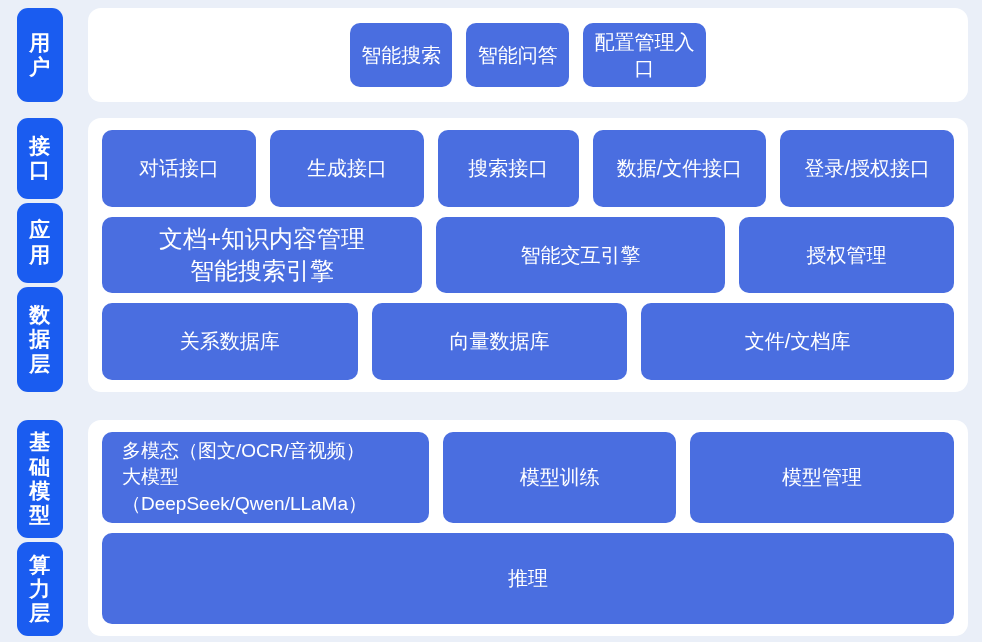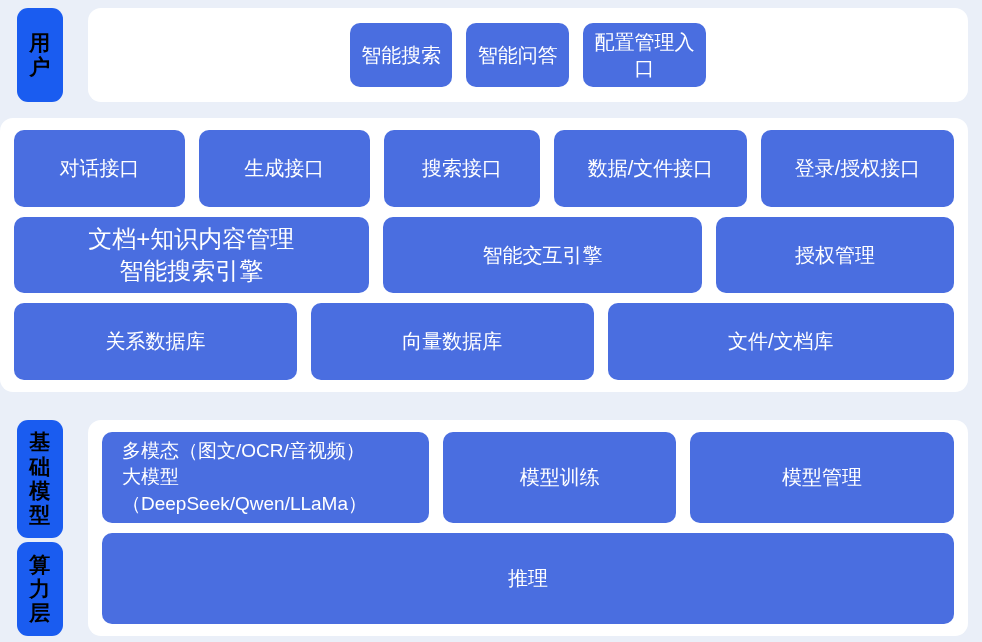--- a/index.html
+++ b/index.html
@@ -35,21 +35,21 @@
     width: 88px;
     flex: 0 0 88px;
     display: flex;
     flex-direction: column;
     padding-left: 17px;
     box-sizing: border-box;
   }
 
   .layer-tab {
     background: #1a5cf0;
-    color: #000000;
+    color: #ffffff;
     border-radius: 11px;
     width: 46px;
     flex: 1 1 auto;
     display: flex;
     align-items: center;
     justify-content: center;
     text-align: center;
     font-size: 21px;
     font-weight: bold;
     line-height: 1.16;
@@ -146,20 +146,31 @@
     <div class="panel">
       <div class="row">
         <div class="node w-105">智能搜索</div>
         <div class="node w-105">智能问答</div>
         <div class="node w-130">配置管理入口</div>
       </div>
     </div>
   </div>
 
   <div class="section" id="section-platform">
+    <div class="tab-column">
+      <div class="layer-tab">
+        <span class="tab-inner">接口</span>
+      </div>
+      <div class="layer-tab">
+        <span class="tab-inner">应用</span>
+      </div>
+      <div class="layer-tab">
+        <span class="tab-inner">数据层</span>
+      </div>
+    </div>
     <div class="panel">
 
       <div class="row">
         <div class="node w-105">对话接口</div>
         <div class="node w-105">生成接口</div>
         <div class="node w-095">搜索接口</div>
         <div class="node w-120">数据/文件接口</div>
         <div class="node w-120">登录/授权接口</div>
       </div>
 

